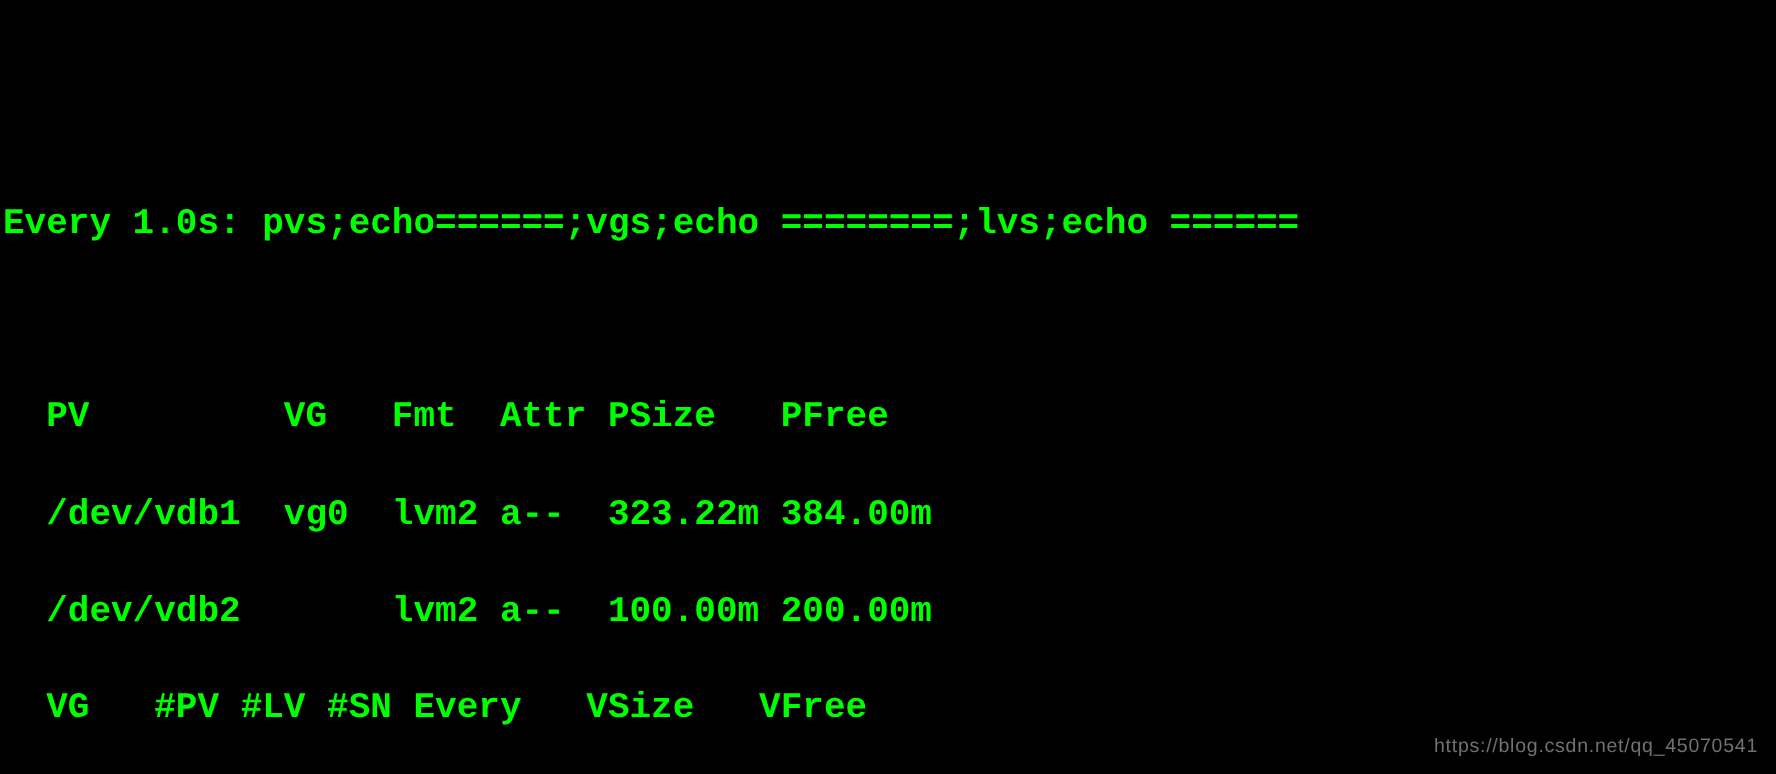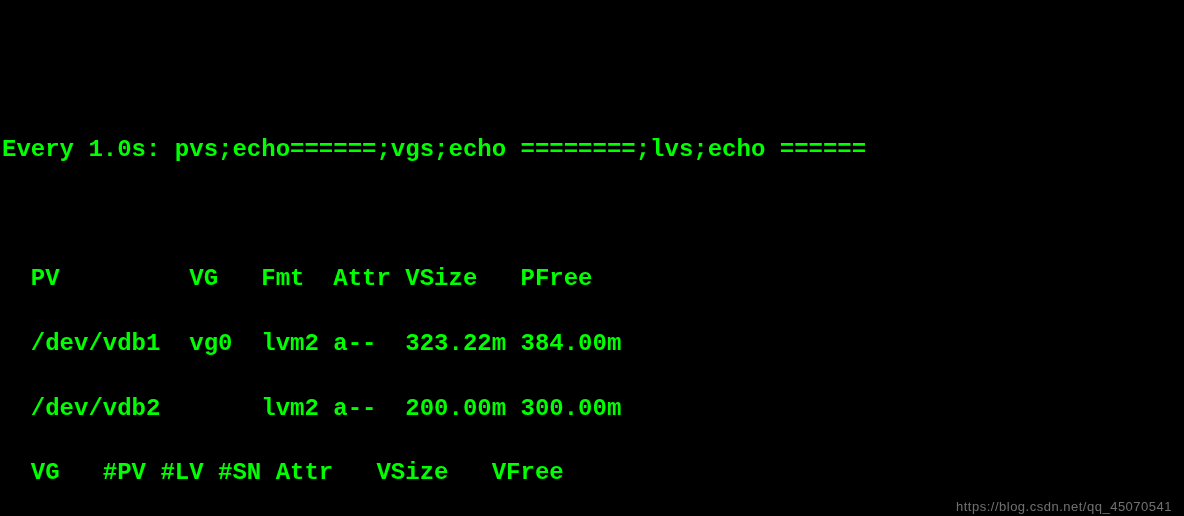--- a/index.html
+++ b/index.html
@@ -19,40 +19,40 @@
       white-space: pre;
       padding: 4px 2px;
       position: relative;
     }
     .line {
       white-space: pre;
       font-weight: bold;
     }
     .watermark {
       position: absolute;
-      bottom: 0;
+      bottom: 10px;
       right: 12px;
       color: #a0a0a0;
       font-size: 13px;
       font-family: Arial, sans-serif;
       opacity: 0.7;
       letter-spacing: 0.5px;
     }
   </style>
 </head>
 <body>
 
 
 
 <div class="line">Every 1.0s: pvs;echo======;vgs;echo ========;lvs;echo ======</div>
 <div class="line"> </div>
-<div class="line">  PV         VG   Fmt  Attr VSize   PFree  </div>
+<div class="line">  PV         VG   Fmt  Attr PSize   PFree  </div>
 <div class="line">  /dev/vdb1  vg0  lvm2 a--  323.22m 384.00m</div>
-<div class="line">  /dev/vdb2       lvm2 a--  200.00m 300.00m</div>
-<div class="line">  VG   #PV #LV #SN Attr   VSize   VFree  </div>
+<div class="line">  /dev/vdb2       lvm2 a--  100.00m 200.00m</div>
+<div class="line">  VG   #PV #LV #SN Every   VSize   VFree  </div>
 
 
 
 
 
 
 
 
 <div class="watermark">https://blog.csdn.net/qq_45070541</div>
 

